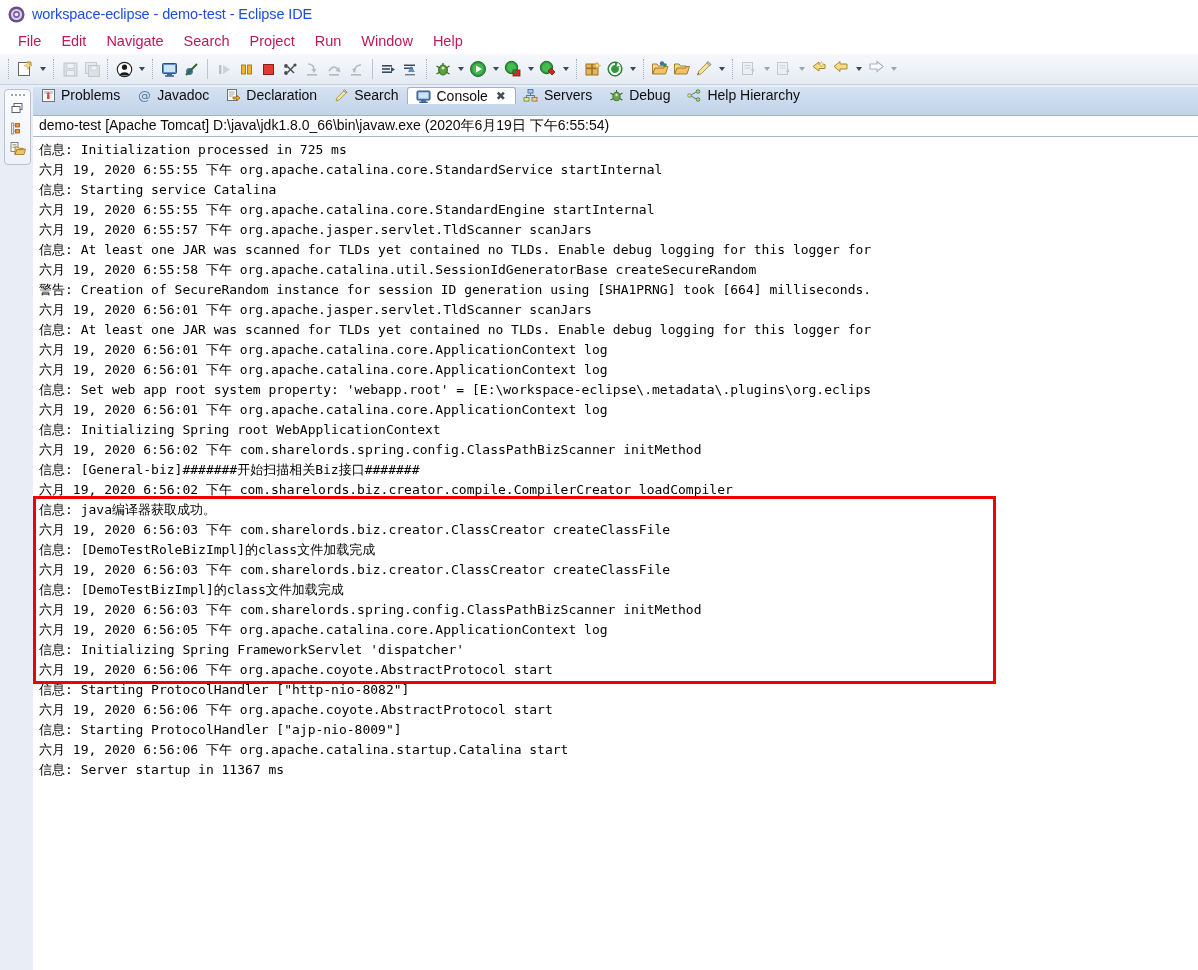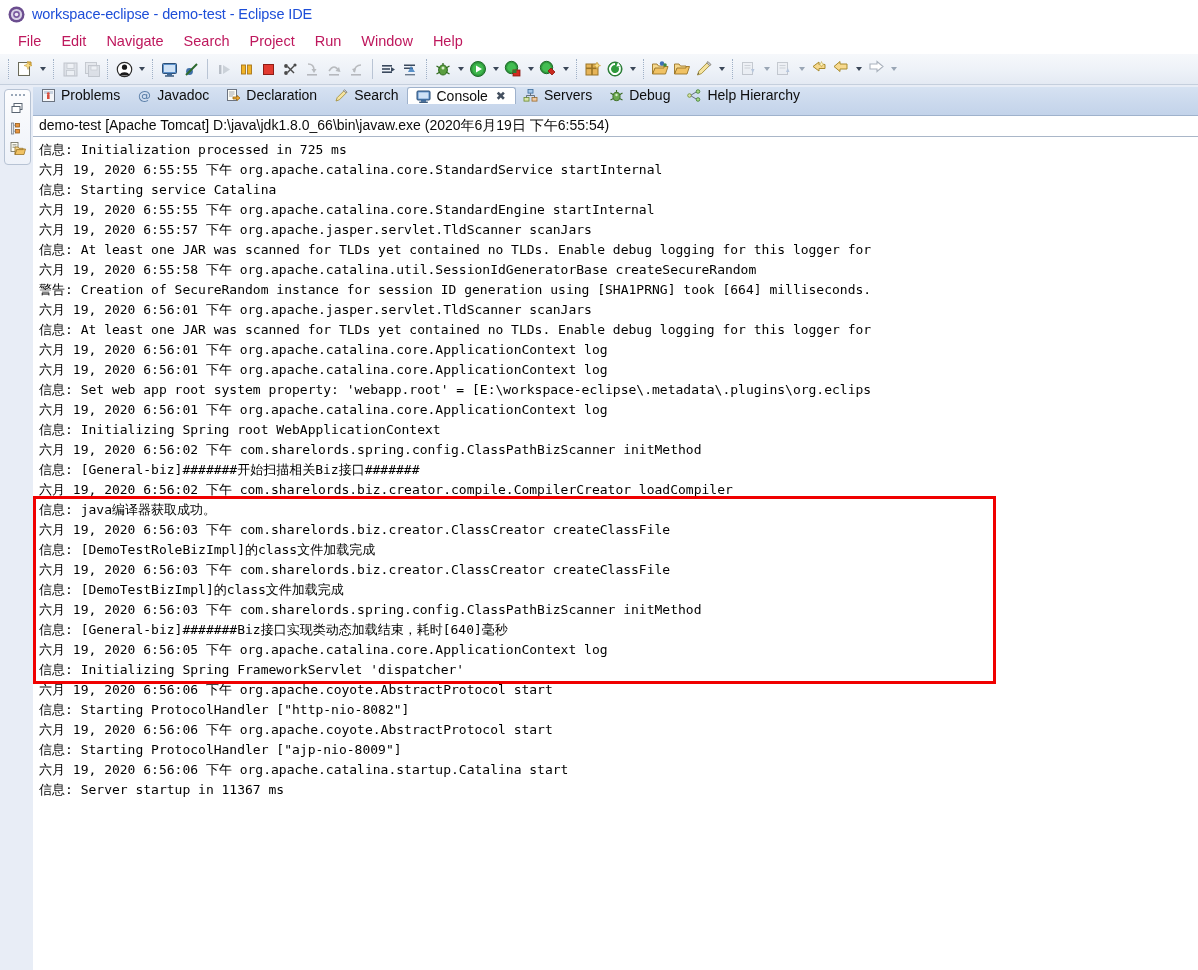--- a/index.html
+++ b/index.html
@@ -650,21 +650,20 @@
         <div class="log-line">信息: Initializing Spring root WebApplicationContext</div>
         <div class="log-line">六月 19, 2020 6:56:02 下午 com.sharelords.spring.config.ClassPathBizScanner initMethod</div>
         <div class="log-line">信息: [General-biz]#######开始扫描相关Biz接口#######</div>
         <div class="log-line">六月 19, 2020 6:56:02 下午 com.sharelords.biz.creator.compile.CompilerCreator loadCompiler</div>
         <div class="log-line">信息: java编译器获取成功。</div>
         <div class="log-line">六月 19, 2020 6:56:03 下午 com.sharelords.biz.creator.ClassCreator createClassFile</div>
         <div class="log-line">信息: [DemoTestRoleBizImpl]的class文件加载完成</div>
         <div class="log-line">六月 19, 2020 6:56:03 下午 com.sharelords.biz.creator.ClassCreator createClassFile</div>
         <div class="log-line">信息: [DemoTestBizImpl]的class文件加载完成</div>
         <div class="log-line">六月 19, 2020 6:56:03 下午 com.sharelords.spring.config.ClassPathBizScanner initMethod</div>
-        <div class="log-line">信息: [General-biz]#######Biz接口实现类动态加载结束，耗时[640]毫秒</div>
         <div class="log-line">六月 19, 2020 6:56:05 下午 org.apache.catalina.core.ApplicationContext log</div>
         <div class="log-line">信息: Initializing Spring FrameworkServlet 'dispatcher'</div>
         <div class="log-line">六月 19, 2020 6:56:06 下午 org.apache.coyote.AbstractProtocol start</div>
         <div class="log-line">信息: Starting ProtocolHandler ["http-nio-8082"]</div>
         <div class="log-line">六月 19, 2020 6:56:06 下午 org.apache.coyote.AbstractProtocol start</div>
         <div class="log-line">信息: Starting ProtocolHandler ["ajp-nio-8009"]</div>
         <div class="log-line">六月 19, 2020 6:56:06 下午 org.apache.catalina.startup.Catalina start</div>
         <div class="log-line">信息: Server startup in 11367 ms</div>
       </div>
 

